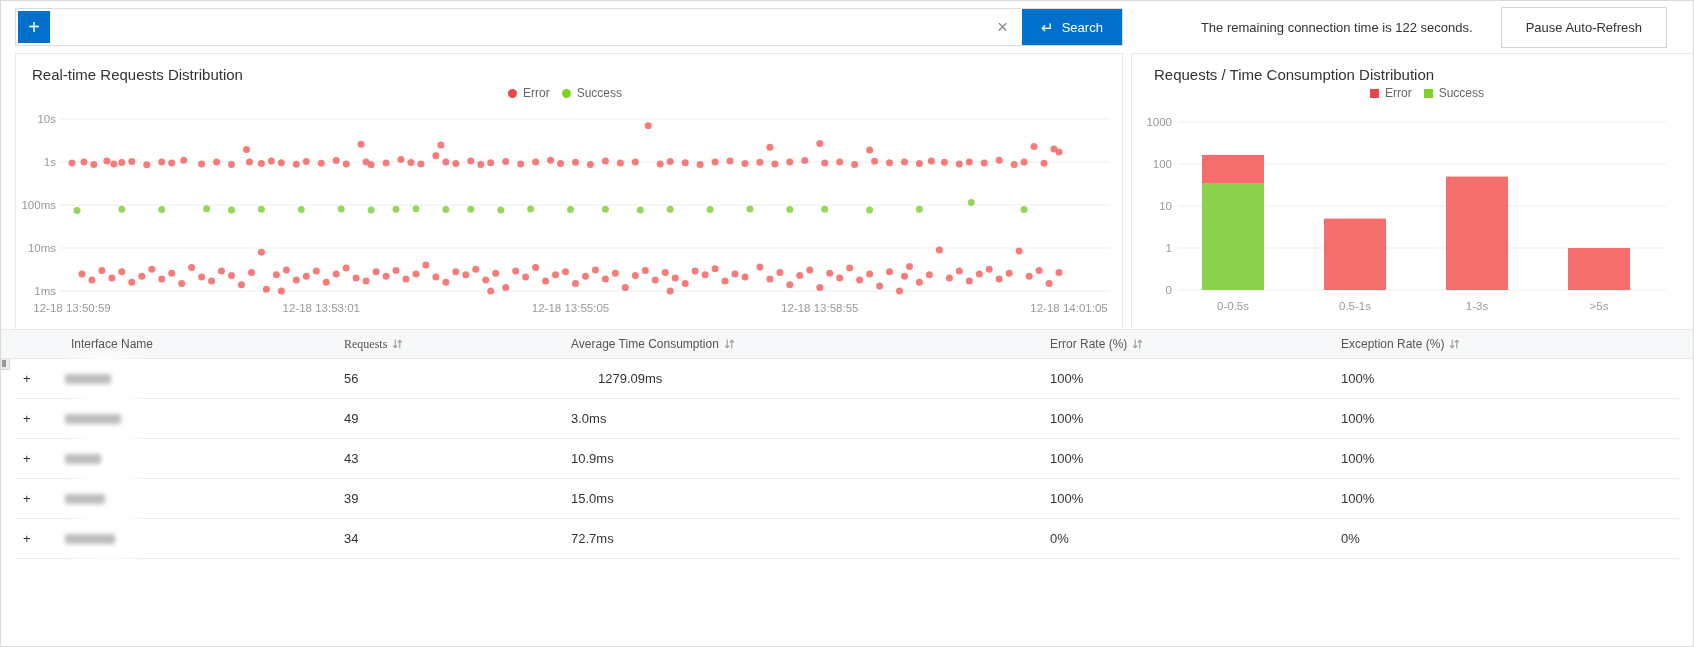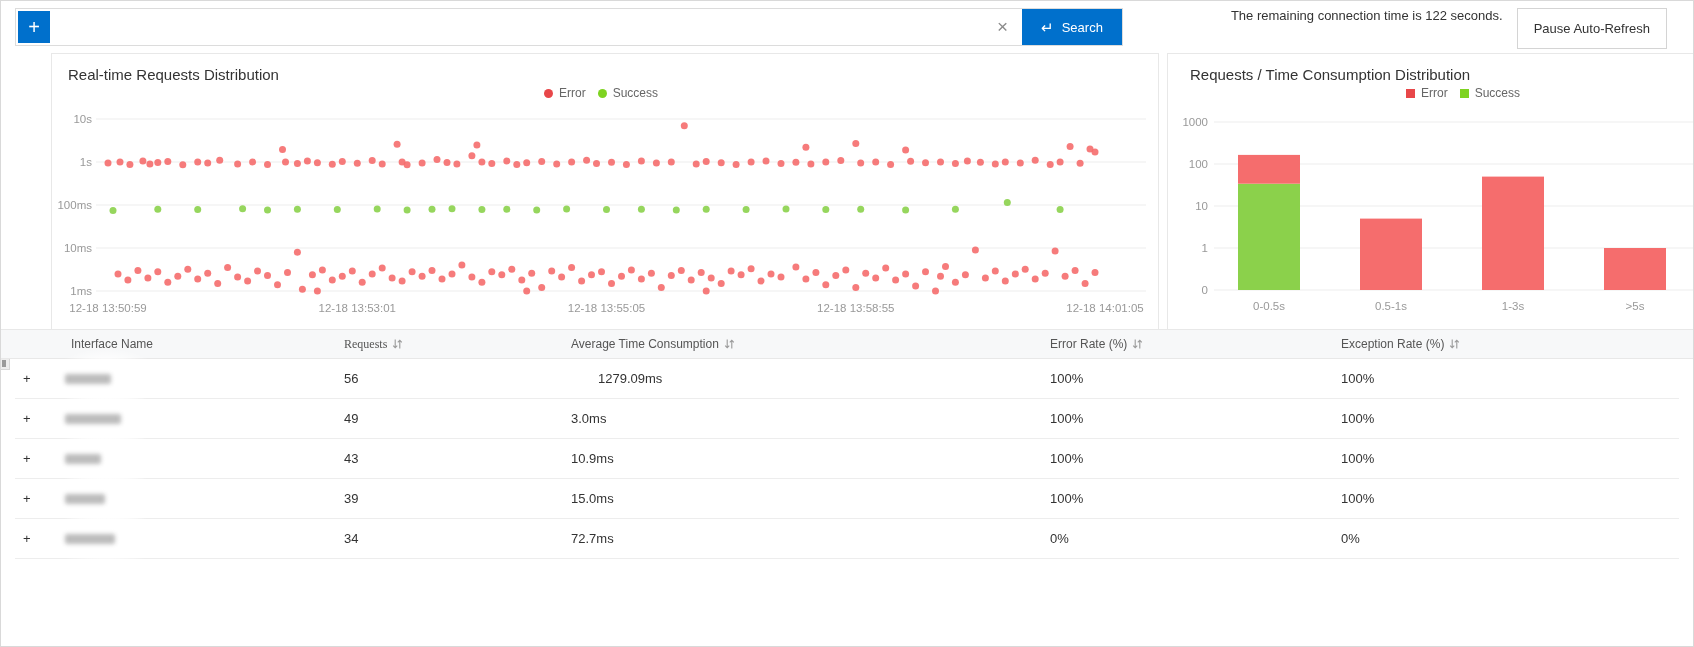--- a/index.html
+++ b/index.html
@@ -12,28 +12,28 @@
                   border:1px solid #dcdcdc; box-sizing:border-box; display:flex; align-items:center; background:#fff; }
   .add-btn { width:32px; height:32px; margin-left:2px; background:#0070cc; color:#fff;
              font-size:20px; line-height:30px; text-align:center; border:none; cursor:pointer; flex:0 0 auto; }
   .search-input { flex:1; height:100%; border:none; outline:none; font-size:13px; padding:0 12px;
                   font-family:"Liberation Sans", sans-serif; color:#333; min-width:0; }
   .clear-icon { color:#8c8c8c; font-size:19px; padding:0 14px 0 6px; cursor:pointer; flex:0 0 auto; }
   .search-btn { width:100px; height:100%; background:#0070cc; color:#fff; border:none; cursor:pointer;
                 font-size:13px; display:flex; align-items:center; justify-content:center; gap:8px;
                 font-family:"Liberation Sans", sans-serif; flex:0 0 auto; }
   .search-btn .enter-glyph { font-size:15px; line-height:1; }
-  .topbar-right { position:absolute; right:26px; top:7px; height:38px; display:flex; gap:14px; }
+  .topbar-right { position:absolute; right:26px; top:7px; height:38px; display:flex; align-items:center; gap:28px; }
   .conn-text { font-size:13px; color:#333; }
-  .pause-btn { height:41px; padding:0 16px; background:#fff; border:1px solid #d4d4d4; color:#333;
+  .pause-btn { height:41px; padding:0 24px; background:#fff; border:1px solid #d4d4d4; color:#333;
                font-size:13px; cursor:pointer; font-family:"Liberation Sans", sans-serif; }
 
   
   .chart-panel { position:absolute; top:52px; height:278px; background:#fff;
-                 border:1px solid #e8e8e8; box-sizing:border-box;margin-left:36px; }
+                 border:1px solid #e8e8e8; box-sizing:border-box; }
   .chart-panel.left  { left:14px;   width:1108px; }
   .chart-panel.right { left:1130px; width:600px;  }
   .chart-title { position:absolute; top:12px; font-size:15px; color:#333; }
   .chart-panel.left  .chart-title { left:16px; }
   .chart-panel.right .chart-title { left:22px; }
   .legend { position:absolute; top:32px; left:0; right:8px; display:flex; justify-content:center;
             gap:12px; align-items:center; }
   .legend-item { display:flex; align-items:center; gap:6px; font-size:12px; color:#666; cursor:pointer; }
   .legend-item .marker { display:inline-block; width:9px; height:9px; }
   .legend-item .marker.round { border-radius:50%; }

